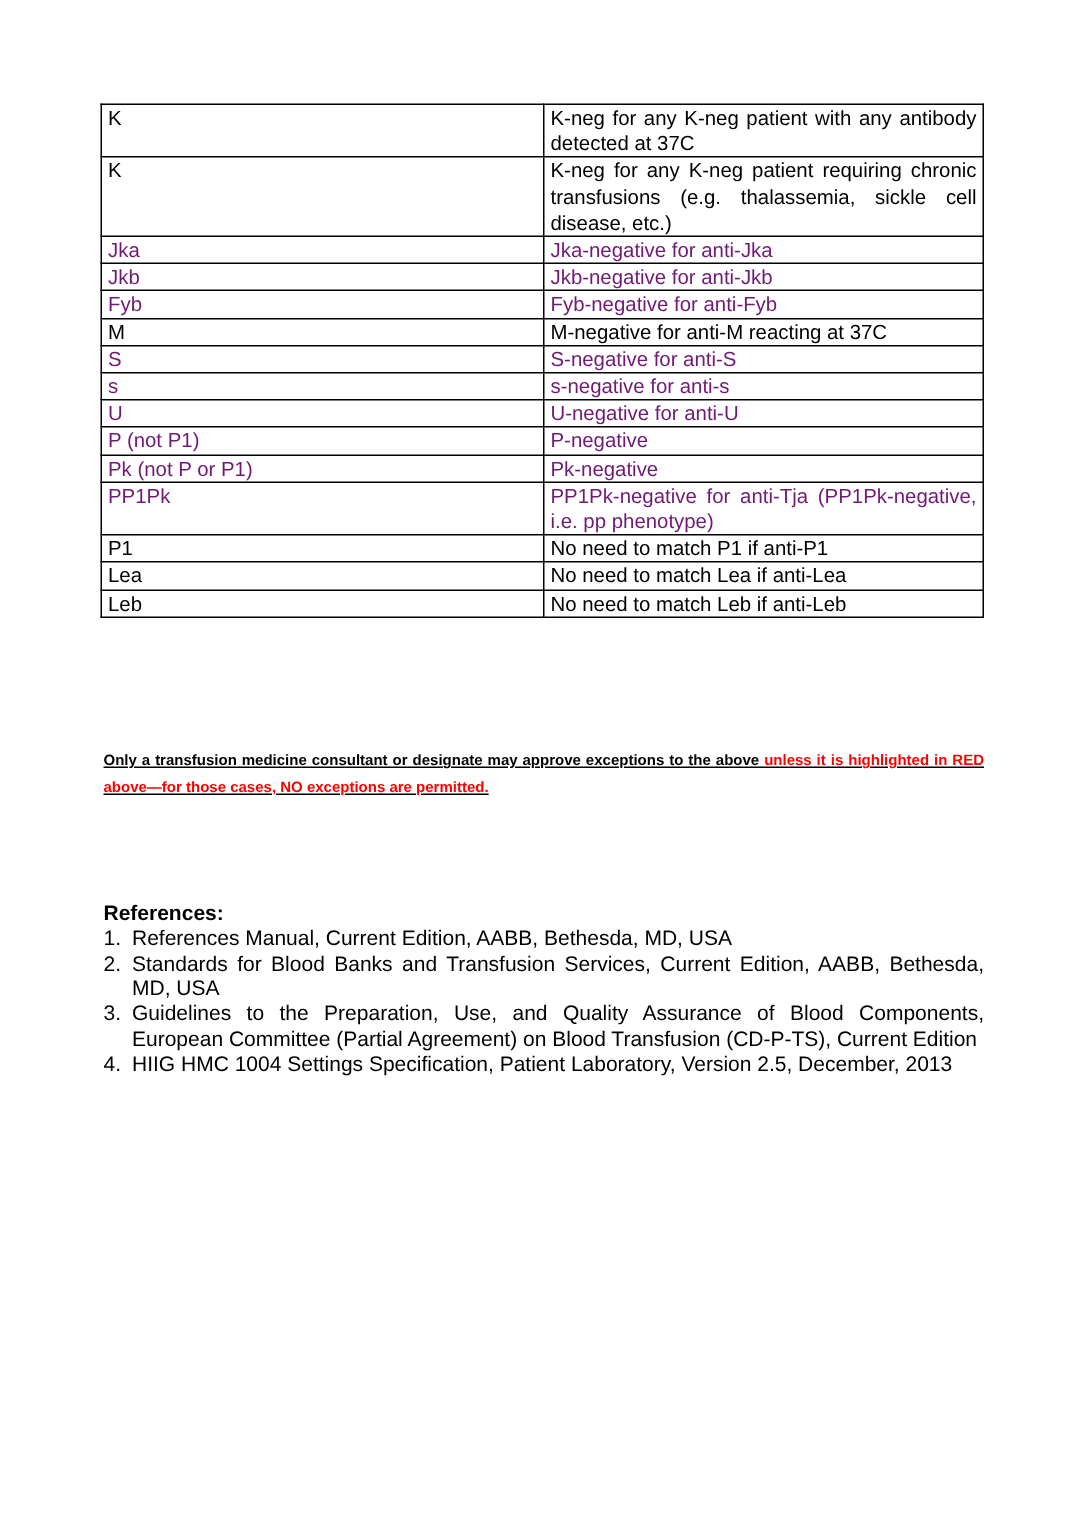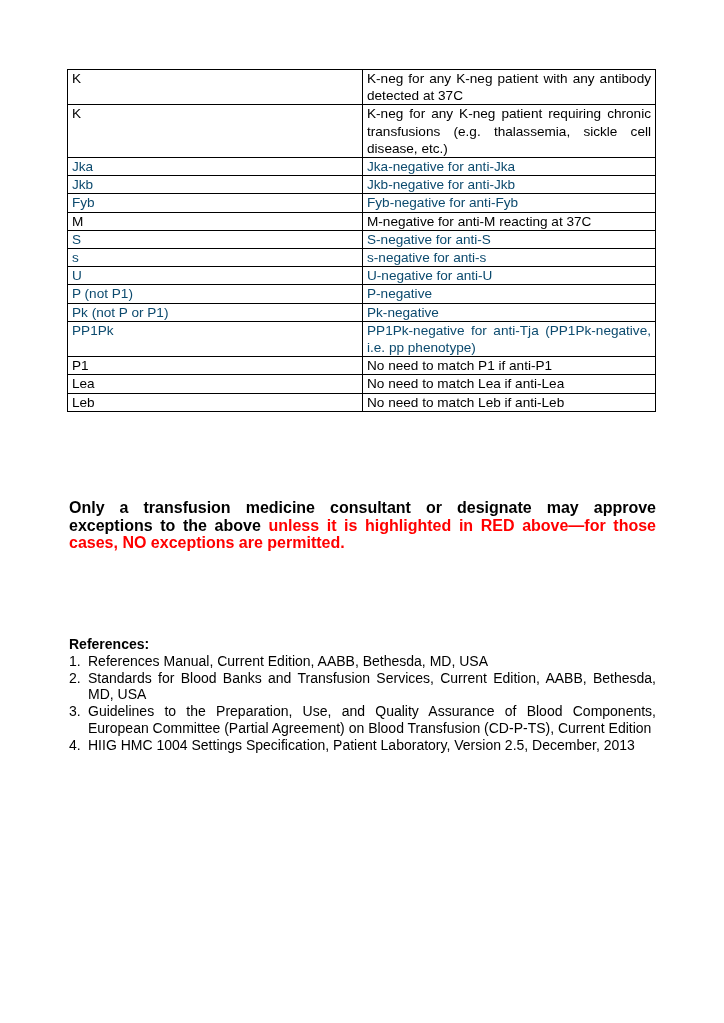--- a/index.html
+++ b/index.html
@@ -5,29 +5,29 @@
   html, body { margin: 0; padding: 0; background: #ffffff; }
   body { width: 724px; height: 1023px; position: relative; overflow: hidden;
          font-family: "Liberation Sans", sans-serif; color: #000; }
   .page { position: absolute; left: 0; top: 0; width: 724px; height: 1023px; background: #fff; }
 
   table.spec { position: absolute; left: 67px; top: 69px; width: 589px;
                border-collapse: collapse; font-size: 13.6px; line-height: 17.2px; }
   table.spec td { border: 1px solid #000; padding: 0 4px 0 4px; vertical-align: top; }
   table.spec td.c1 { width: 286px; }
   table.spec td.c2 { text-align: justify; text-align-last: left; }
-  tr.red td { color: #0c4a6e; }
+  tr.red td { color: #701a75; }
 
   .notice { position: absolute; left: 69px; top: 499px; width: 587px;
-            font-size: 16px; line-height: 17.6px; font-weight: bold; text-align: justify; }
+            font-size: 10px; line-height: 17.6px; font-weight: bold; text-align: justify; text-decoration: underline; }
   .notice .red { color: #ff0000; }
 
   .refs { position: absolute; left: 69px; top: 600px; width: 587px;
           font-size: 14px; line-height: 16.8px; }
-  .refs .heading { font-weight: bold; margin-top: 36px; }
+  .refs .heading { font-weight: bold; }
   .refs ol { list-style: none; margin: 0; padding: 0; }
   .refs li { position: relative; padding-left: 19px; text-align: justify; text-align-last: left; }
   .refs li .num { position: absolute; left: 0; top: 0; }
 </style>
 </head>
 <body>
 
 <div class="page">
 
   <table class="spec">

